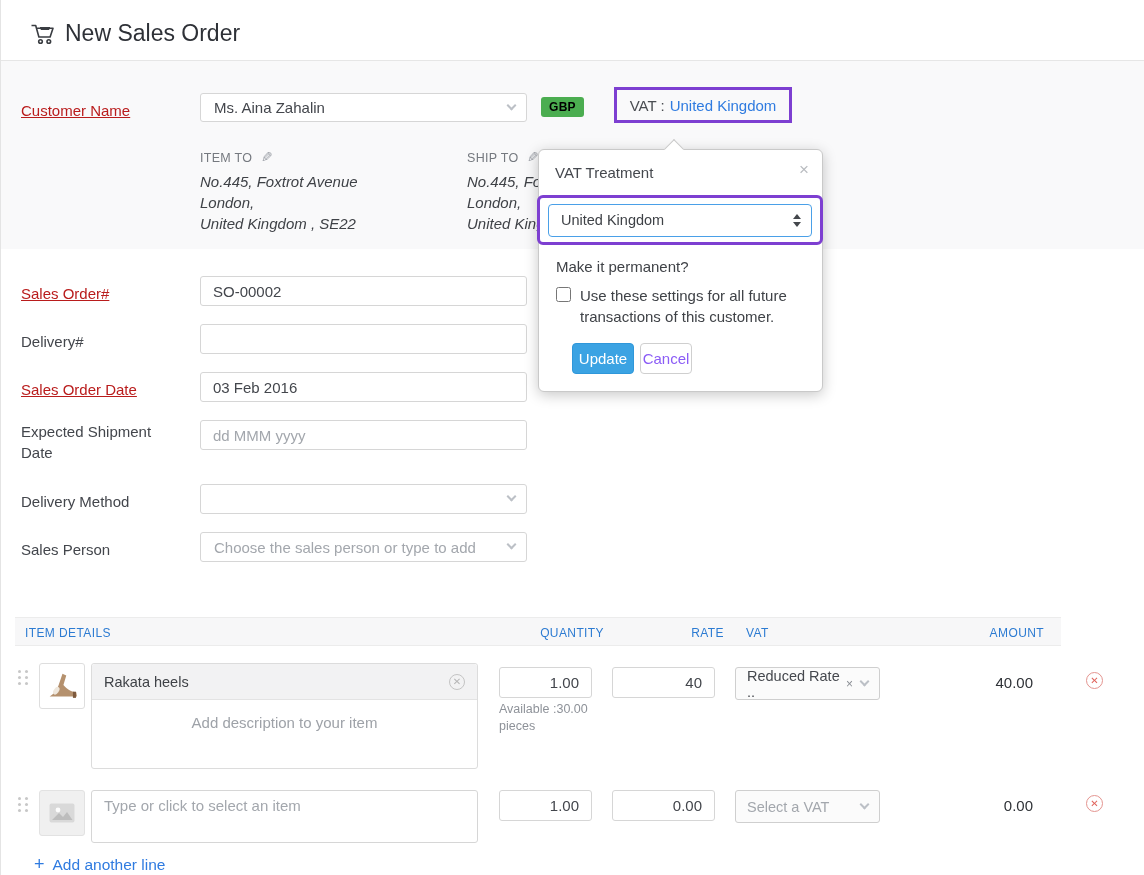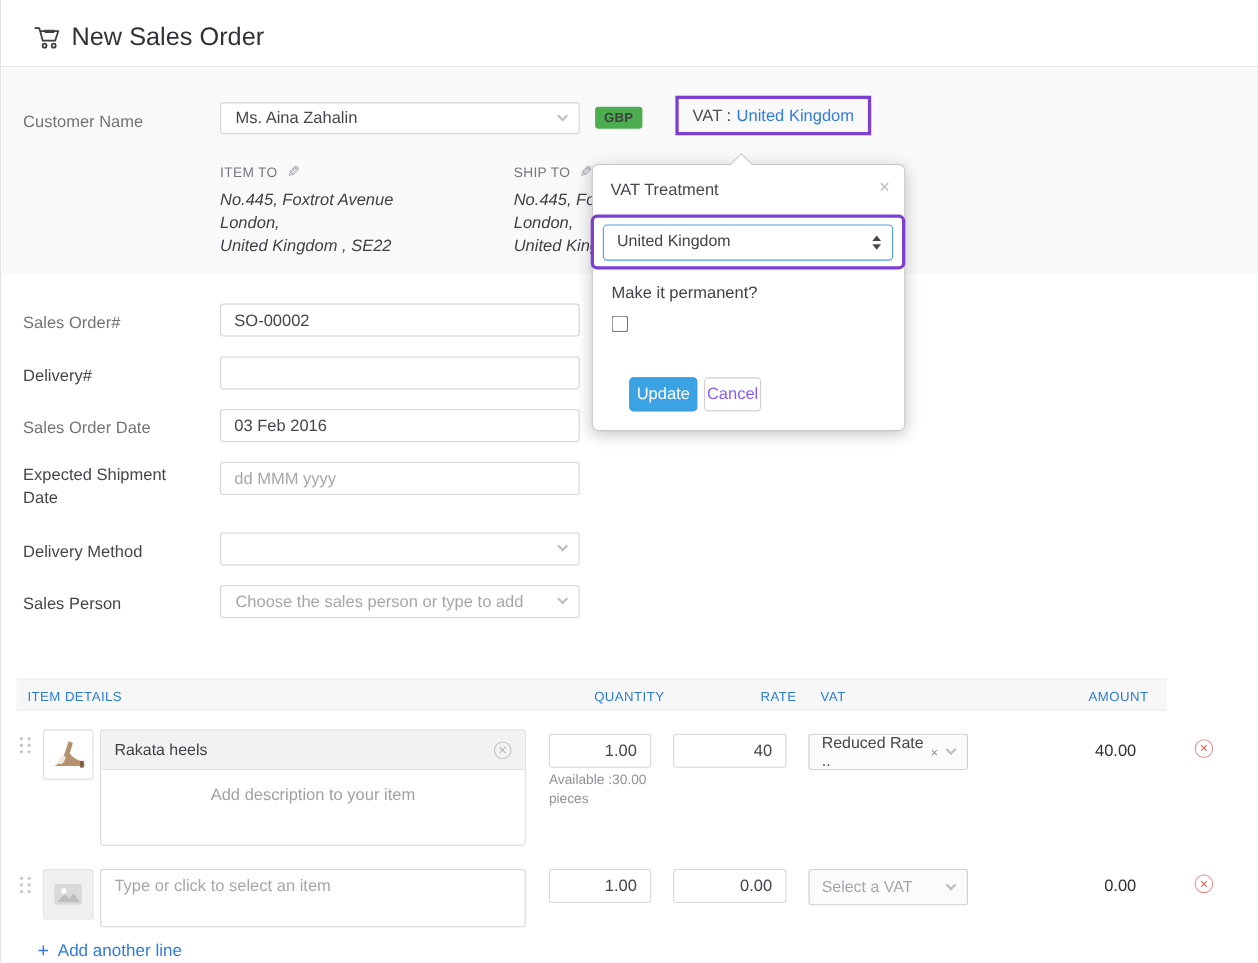--- a/index.html
+++ b/index.html
@@ -9,33 +9,33 @@
     font-family:"Liberation Sans", sans-serif; background:#fff;
     border-left:1px solid #e4e4e4; color:#43464c;
   }
   
   .hdr { position:absolute; left:0; top:0; width:100%; height:61px; background:#fff; border-bottom:1px solid #e6e6e6; }
   .hdr .cart { position:absolute; left:29px; top:22px; }
   .hdr .title { position:absolute; left:64px; top:20px; font-size:23px; color:#2e3137; font-weight:400; }
   
   .custsec { position:absolute; left:0; top:61px; width:100%; height:188px; background:#f9f9fa; }
   .flabel { position:absolute; left:20px; width:170px; font-size:15px; color:#43464c; line-height:21px; }
-  .req { color:#737373; }
+  .req { color:#b91c1c;text-decoration:underline; }
   .sel, .inp {
     position:absolute; background:#fff; border:1px solid #d6d6d6; border-radius:3px;
     font-size:15px; color:#43464c;
   }
   .sel { display:flex; align-items:center; padding:0 28px 0 13px; }
   .inp { padding:0 12px; outline:none; font-family:"Liberation Sans", sans-serif; }
   .inp.num { text-align:right; }
   .inp::placeholder { color:#a3a7ad; opacity:1; }
   .ph { color:#a3a7ad; }
   .chev { position:absolute; right:11px; top:50%; margin-top:-6px; width:7px; height:7px;
           border-right:2px solid #bcc0c6; border-bottom:2px solid #bcc0c6; transform:rotate(45deg); }
-  .badge { position:absolute; left:540px; top:97px; background:#4bad50; color:#404040; font-size:12px;
+  .badge { position:absolute; left:540px; top:97px; background:#4bad50; color:#000000; font-size:12px;
            font-weight:bold; padding:3px 8px; border-radius:3px; letter-spacing:.3px; }
   .vatlink { position:absolute; left:613px; top:87px; width:178px; height:36px; border:3px solid #7d3fd1;
              display:flex; align-items:center; justify-content:center; gap:5px; font-size:15px; background:transparent; cursor:pointer; }
   .vatlink .pre { color:#4a4d52; }
   .vatlink .val { color:#2f7be0; }
   .addrlabel { font-size:12.5px; color:#75797f; letter-spacing:.3px; }
   .pencil { color:#9a9ea5; font-size:14px; margin-left:4px; display:inline-block; transform:scaleX(-1); }
   .addr { font-size:15px; color:#3f4247; line-height:21px; margin-top:5px;font-style:italic; }
   
   .pop { position:absolute; left:537px; top:132px; width:285px; height:243px; background:#fff;
@@ -148,20 +148,24 @@
       <div class="popsel">
         <span>United Kingdom</span>
         <span class="spin">
             <span class="u"></span>
             <span class="d"></span>
           </span>
       </div>
     </div>
     <div class="perm">Make it permanent?</div>
     <input type="checkbox" class="cb" style="">
+    <div class="cblabel">
+      <div>Use these settings for all future</div>
+      <div>transactions of this customer.</div>
+    </div>
     <div class="btn update">Update</div>
     <div class="btn cancel">Cancel</div>
   </div>
 
   <div class="flabel req" style="top:283px;">Sales Order#</div>
   <input class="inp" style="left: 199px; top: 276px; width: 327px; height: 30px;" value="SO-00002">
 
   <div class="flabel" style="top:331px;">Delivery#</div>
   <input class="inp" style="left: 199px; top: 324px; width: 327px; height: 30px;" value="">
 

